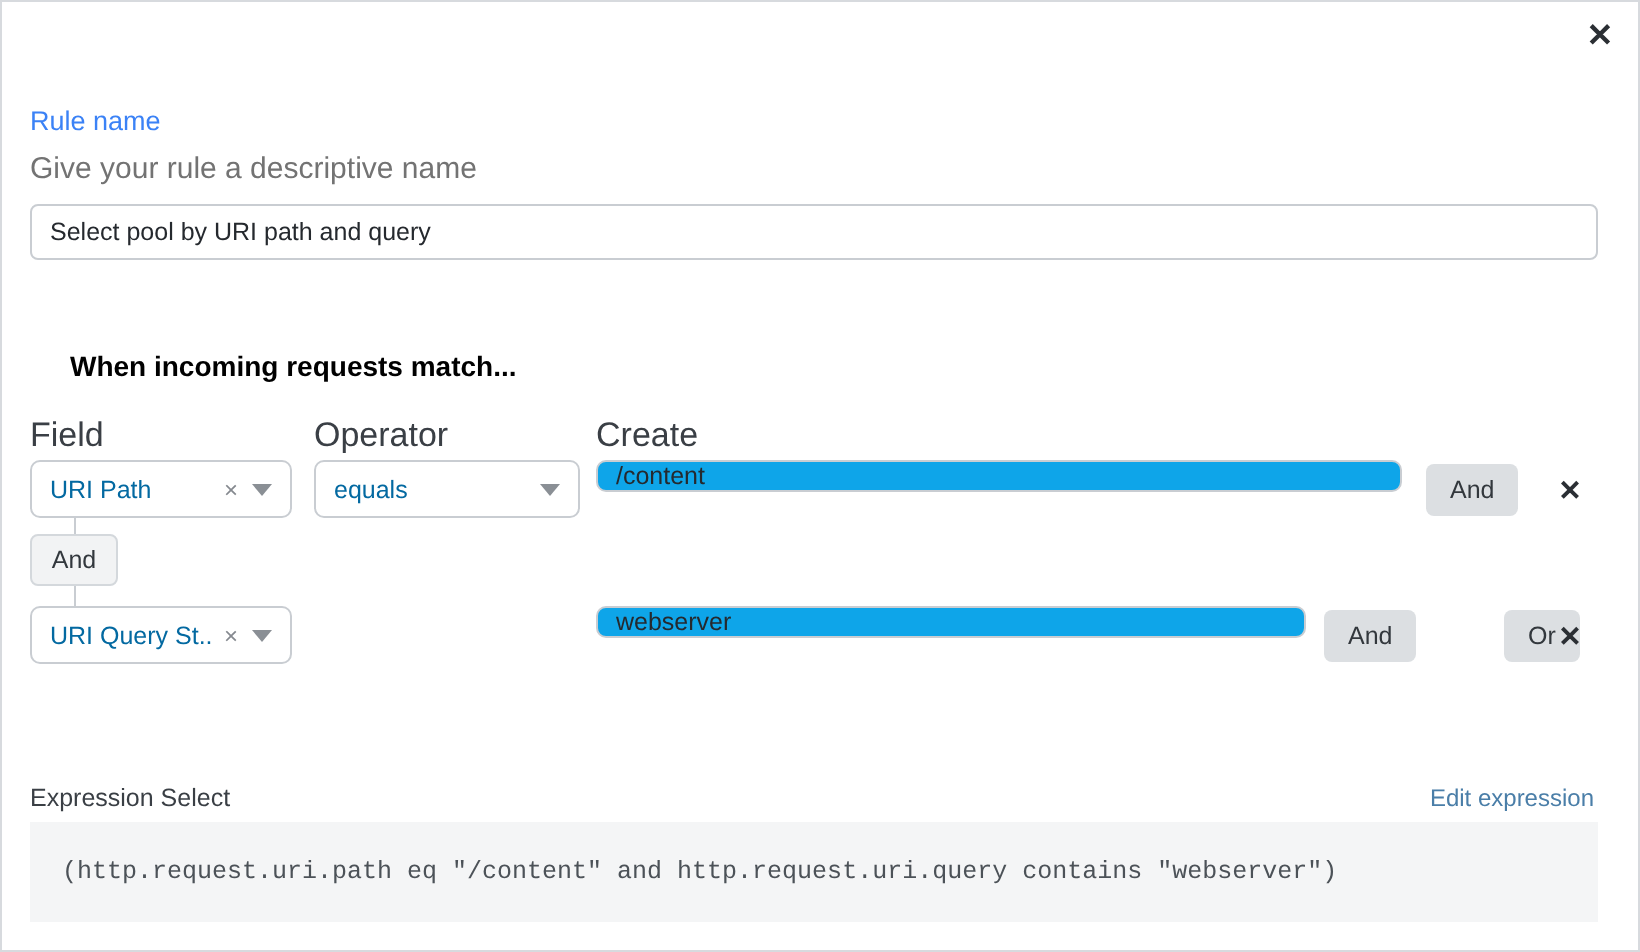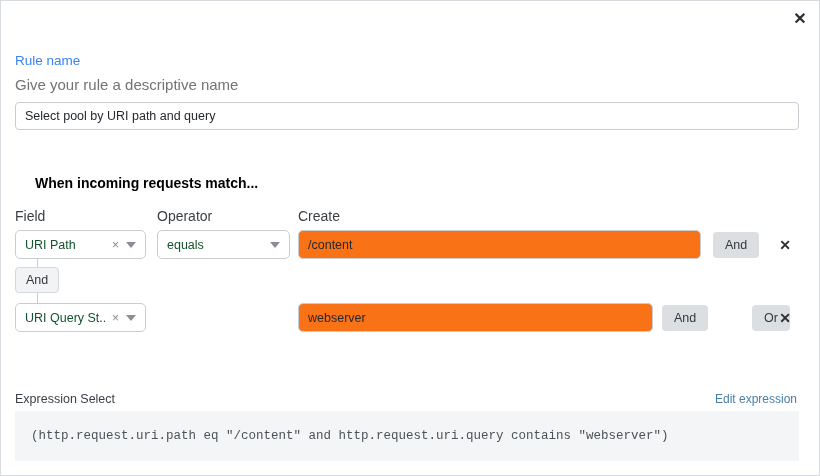--- a/index.html
+++ b/index.html
@@ -77,21 +77,21 @@
     font-size: 14px;
     font-weight: bold;
     color: #000000;
     margin-left: 20px;
   }
 
   
   .col-head {
     position: absolute;
     top: 207px;
-    font-size: 14px;
+    font-size: 17px;
     color: #3a3f45;
   }
   .col-head.field { left: 14px; }
   .col-head.operator { left: 156px; }
   .col-head.value { left: 297px; }
 
   
   .cond-row { position: absolute; left: 0; width: 820px; height: 30px; }
   .cond-row.r1 { top: 229px; }
   .cond-row.r2 { top: 302px; }
@@ -101,21 +101,21 @@
     height: 29px;
     border: 1px solid #c9cdd2;
     border-radius: 5px;
     background: #fff;
     display: flex;
     align-items: center;
     cursor: pointer;
   }
   .select-ctl .sel-text {
     font-size: 12.5px;
-    color: #14532d;
+    color: #0369a1;
     padding-left: 9px;
     flex: 1;
     white-space: nowrap;
     overflow: hidden;
   }
   .sel-clear {
     font-size: 12px;
     color: #85898f;
     padding: 0 5px;
     cursor: pointer;
@@ -128,24 +128,24 @@
     border-top: 6px solid #8a8f95;
     margin-right: 9px;
     margin-left: 2px;
   }
 
   .field-sel { left: 14px; width: 131px; }
   .op-sel { left: 156px; width: 133px; }
 
   .value-input {
     position: absolute;
-    height: 29px;
+    height: 16px;
     border: 1px solid #c9cdd2;
     border-radius: 5px;
-    background: #f97316;
+    background: #0ea5e9;
     font-family: "Liberation Sans", sans-serif;
     font-size: 12.5px;
     color: #25292e;
     padding: 0 9px;
     outline: none;
   }
   .value-input.v1 { left: 297px; width: 403px; }
   .value-input.v2 { left: 297px; width: 355px; }
 
   .logic-btn {

